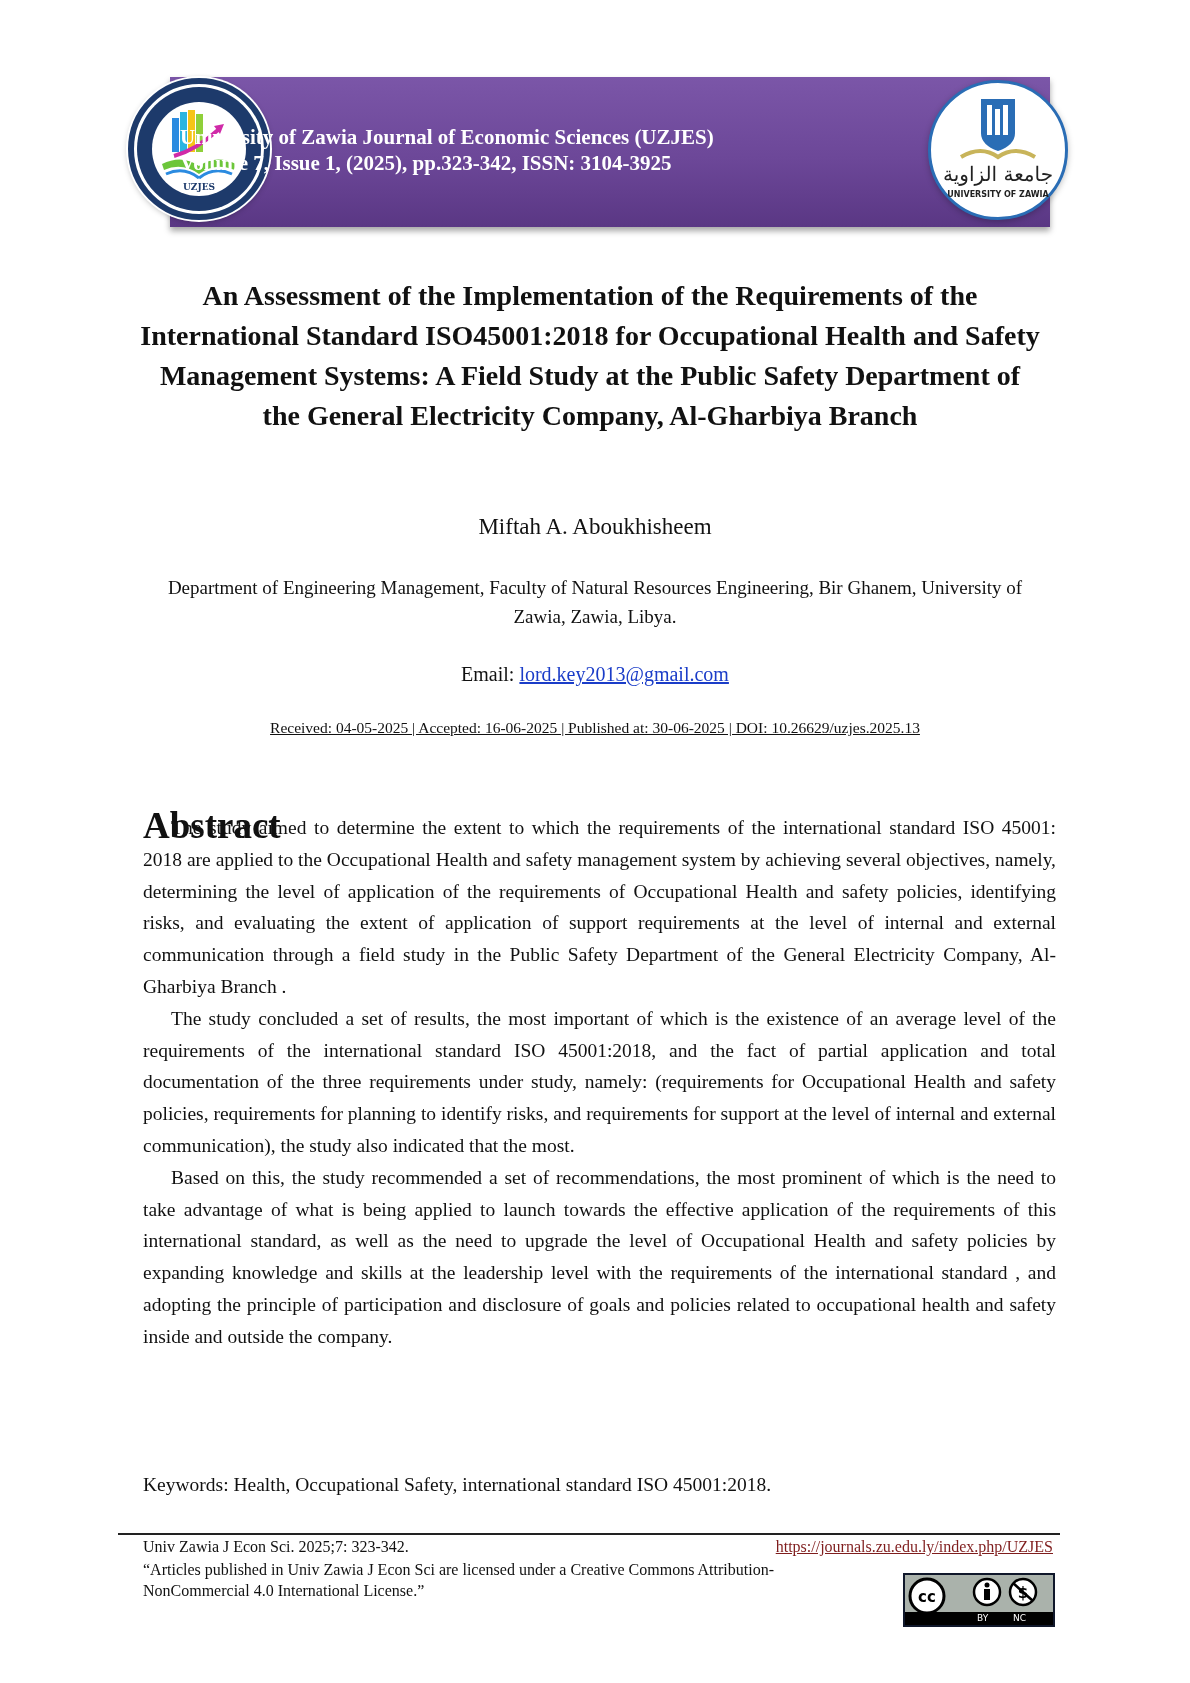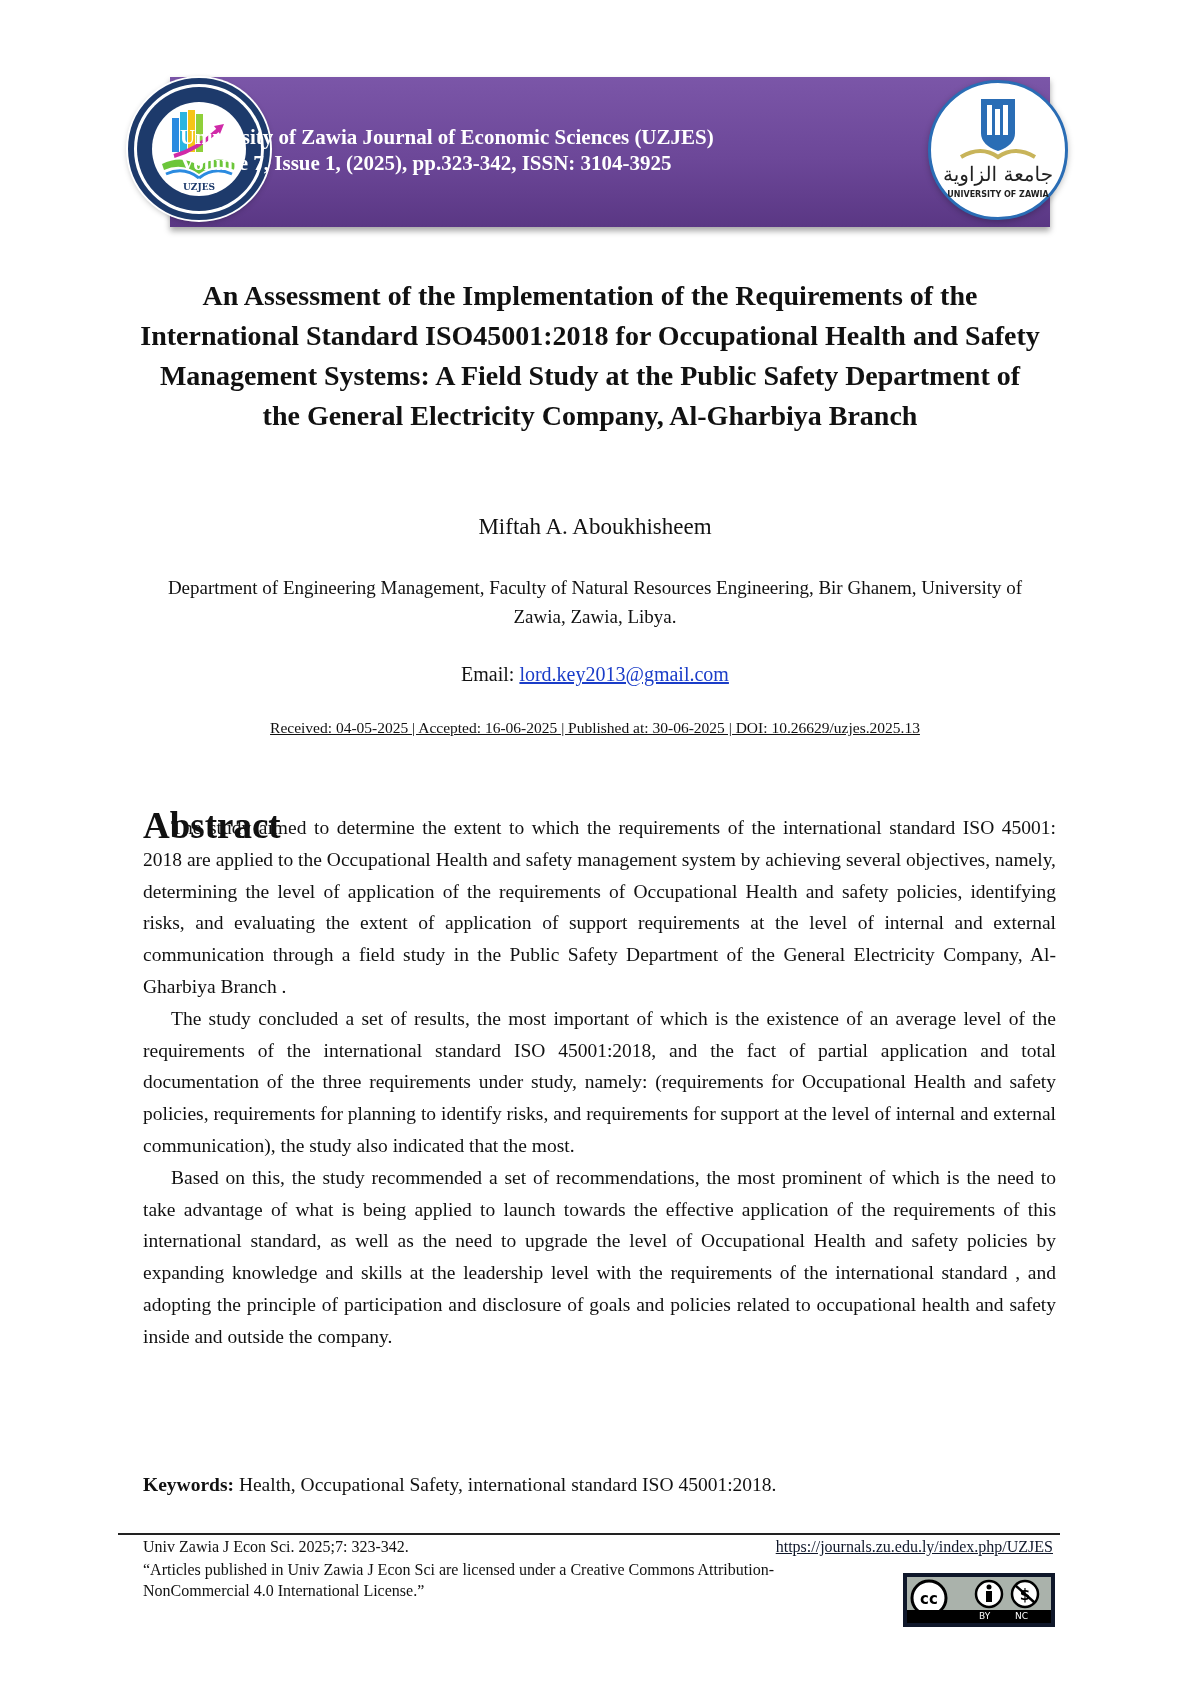--- a/index.html
+++ b/index.html
@@ -56,37 +56,37 @@
     position: absolute; left: 143px; top: 804px; font-weight: bold; font-size: 37px;
   }
   .abstract {
     position: absolute; left: 143px; top: 812px; width: 913px;
     font-size: 19.5px; line-height: 31.8px; text-align: justify;
   }
   .abstract p { margin: 0; text-indent: 28px; }
   .keywords {
     position: absolute; left: 143px; top: 1474px; font-size: 19.5px;
   }
-  .keywords b { font-weight: bold; }
+  .keywords b { font-weight: normal; }
   
   .footer-rule {
     position: absolute; left: 118px; top: 1533px; width: 942px; height: 0;
     border-top: 2px solid #222;
   }
   .footer-cite { position: absolute; left: 143px; top: 1538px; font-size: 16px; }
   .footer-url {
-    position: absolute; right: 137px; top: 1538px; font-size: 16px; color: #0f172a;
+    position: absolute; right: 137px; top: 1538px; font-size: 16px; color: #7f1d1d;
     text-decoration: underline;
   }
   .footer-license {
     position: absolute; left: 143px; top: 1559px; width: 720px; font-size: 16px; line-height: 21px;
   }
   .cc-badge {
     position: absolute; left: 903px; top: 1573px; width: 152px; height: 54px;
-    background: #aab2ab; border: 4px solid #0f172a; box-sizing: border-box;
+    background: #aab2ab; border: 2px solid #0f172a; box-sizing: border-box;
   }
   .cc-badge .strip {
     position: absolute; left: 0; right: 0; bottom: 0; height: 13px; background: #000;
   }
   .cc-badge .lbl {
     position: absolute; bottom: 0; color: #fff; font-family: "DejaVu Sans", sans-serif;
     font-size: 9px; font-weight: normal; line-height: 13px;
   }
 </style>
 </head>

